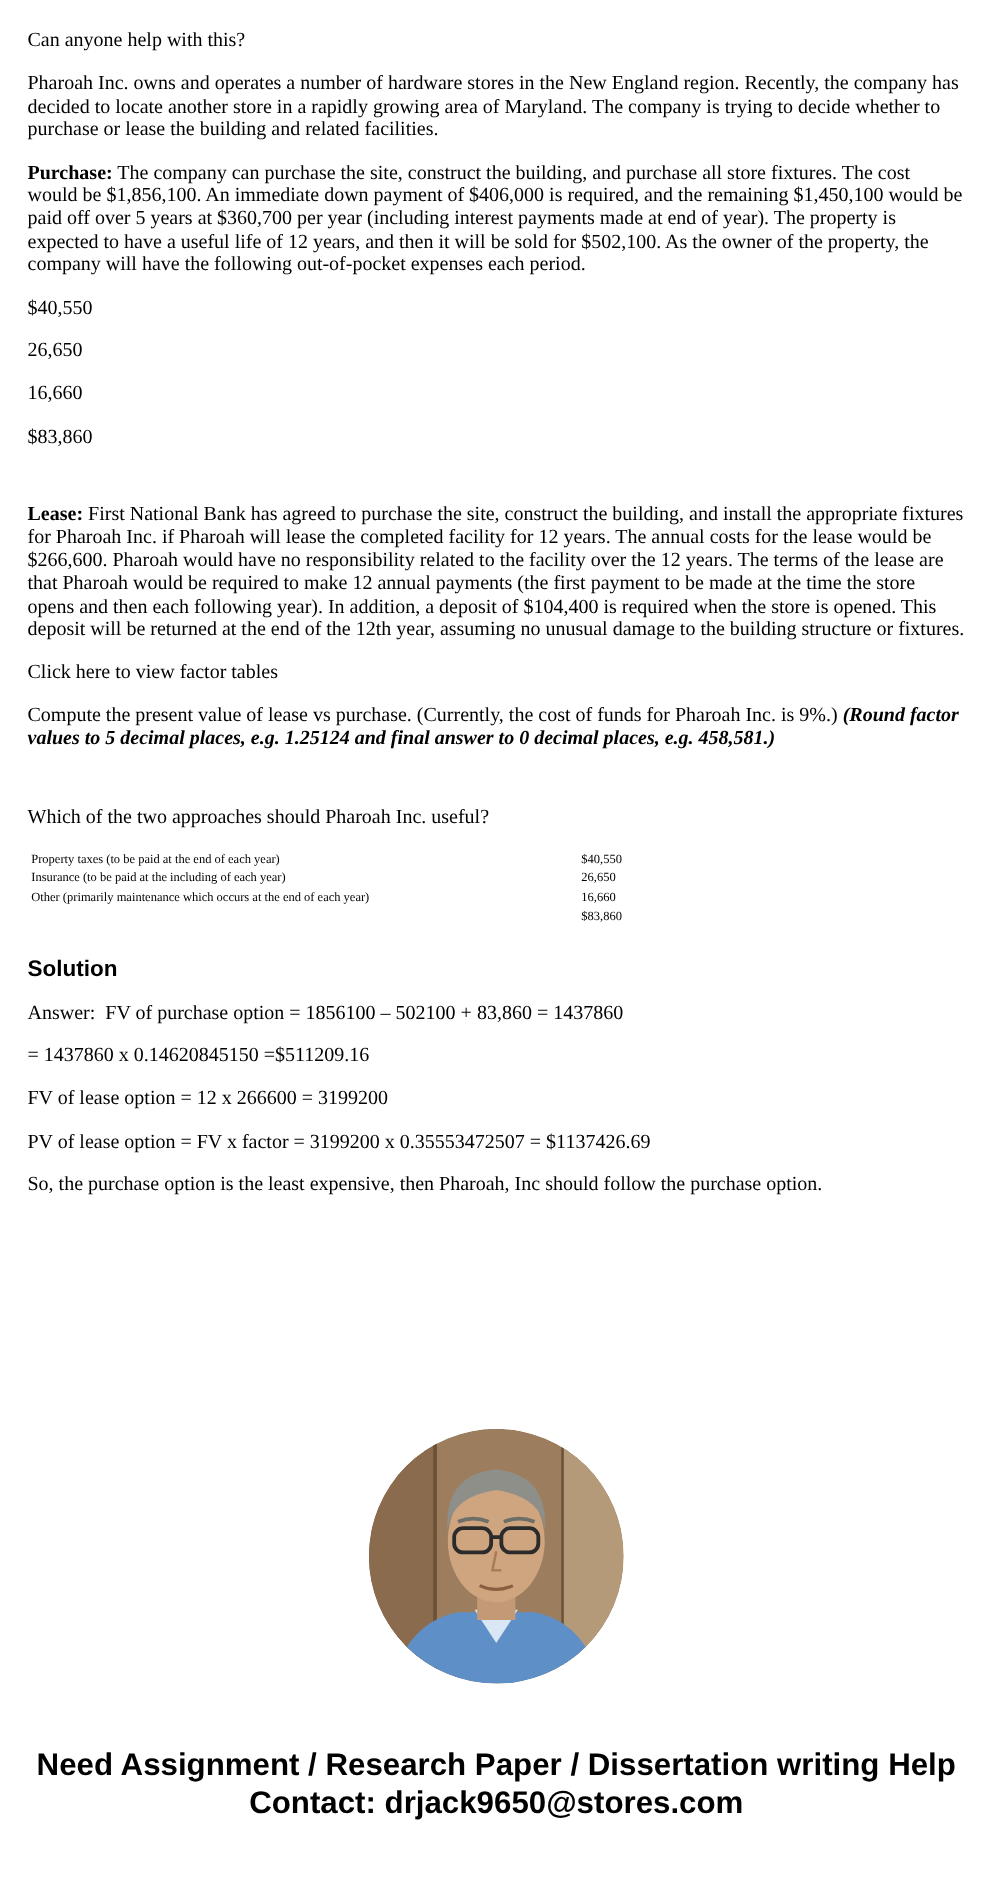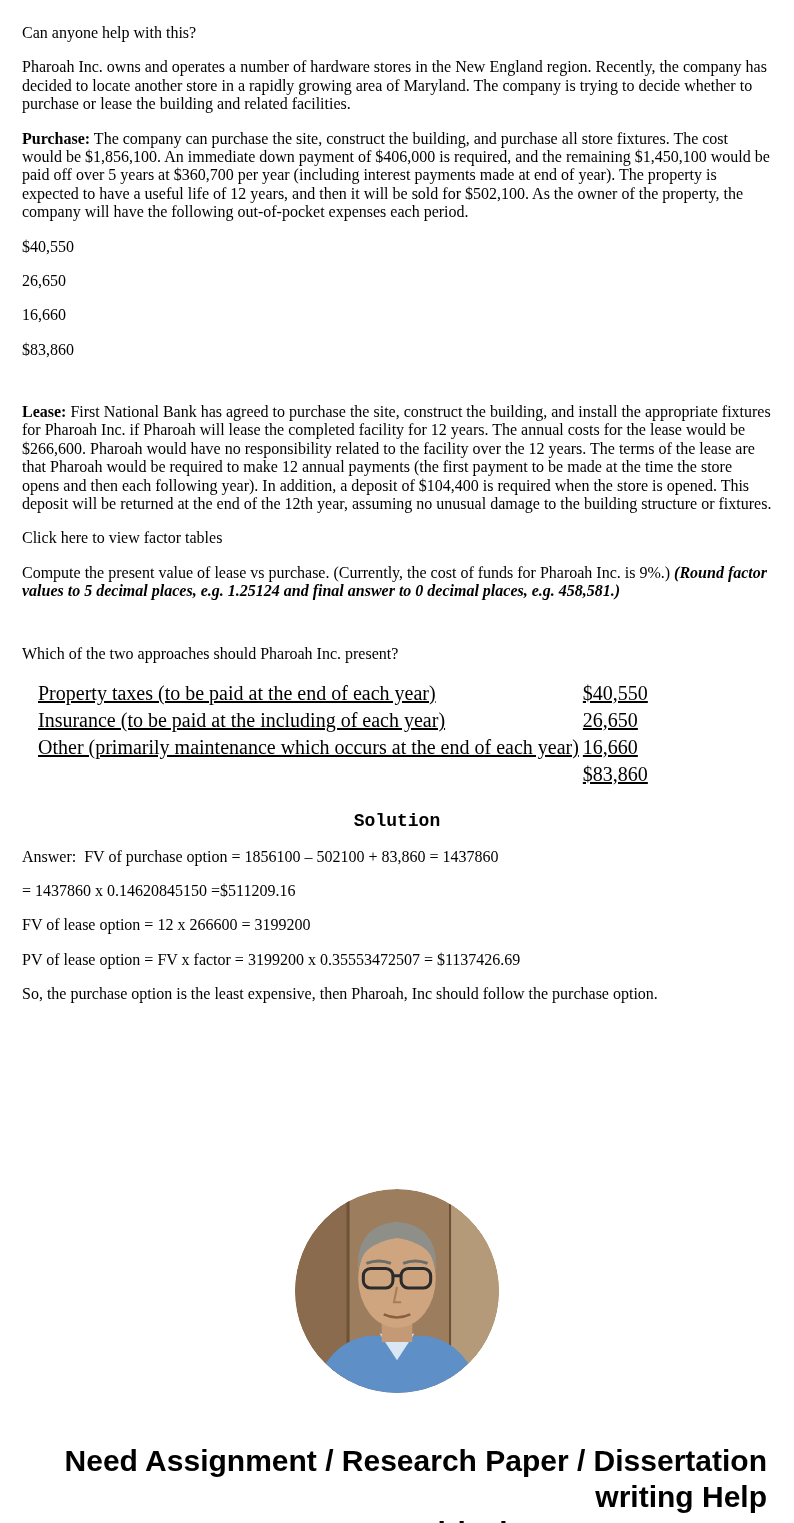--- a/index.html
+++ b/index.html
@@ -31,60 +31,58 @@
   b.lead {
     font-weight: bold;
   }
   .note-bi {
     font-weight: bold;
     font-style: italic;
   }
   table.expense-table {
     border-collapse: separate;
     border-spacing: 2px;
-    font-size: 20px;
-    margin: 16px 13px;
-    text-decoration: underline;
+    font-size: 10px;
+    margin: 16px 0;
   }
   table.expense-table td {
     padding: 1px;
     vertical-align: top;
     white-space: nowrap;
   }
   table.expense-table td.label-col {
     width: 436px;
   }
   h3.solution-heading {
     font-size: 18px;
     font-weight: bold;
     margin: 22px 0 16px 0;
-    font-family: Liberation Mono, monospace;
-    text-align: center;
+    font-family: Liberation Sans, sans-serif;
   }
   p.sol-line {
     white-space: pre-wrap;
   }
   .avatar-wrap {
     margin-top: 185px;
     display: flex;
     justify-content: center;
   }
   .avatar-circle {
     width: 204px;
     height: 204px;
     border-radius: 50%;
     overflow: hidden;
     display: block;
   }
   .footer {
     margin-top: 50px;
-    text-align: right;
+    text-align: center;
     font-family: "Liberation Sans", sans-serif;
     font-weight: bold;
-    font-size: 30px;
+    font-size: 25px;
     line-height: 1.2;
     color: #000000;
   }
   .footer .footer-line1 {
     display: block;
     max-width: 740px;
     margin: 0 auto;
   }
   .footer .footer-line2 {
     display: block;
@@ -106,21 +104,21 @@
   <p>26,650</p>
   <p>16,660</p>
   <p>$83,860</p>
 
   <p class="gap-before"><b class="lead">Lease:</b> <span>First National Bank has agreed to purchase the site, construct the building, and install the appropriate fixtures for Pharoah Inc. if Pharoah will lease the completed facility for 12 years. The annual costs for the lease would be $266,600. Pharoah would have no responsibility related to the facility over the 12 years. The terms of the lease are that Pharoah would be required to make 12 annual payments (the first payment to be made at the time the store opens and then each following year). In addition, a deposit of $104,400 is required when the store is opened. This deposit will be returned at the end of the 12th year, assuming no unusual damage to the building structure or fixtures.</span></p>
 
   <p>Click here to view factor tables</p>
 
   <p><span>Compute the present value of lease vs purchase. (Currently, the cost of funds for Pharoah Inc. is 9%.) </span><span class="note-bi">(Round factor values to 5 decimal places, e.g. 1.25124 and final answer to 0 decimal places, e.g. 458,581.)</span></p>
 
-  <p class="gap-before">Which of the two approaches should Pharoah Inc. present?</p>
+  <p class="gap-before">Which of the two approaches should Pharoah Inc. useful?</p>
 
   <table class="expense-table">
     <tbody>
       <tr>
         <td class="label-col">Property taxes (to be paid at the end of each year)</td>
         <td class="value-col">$40,550</td>
       </tr>
       <tr>
         <td class="label-col">Insurance (to be paid at the including of each year)</td>
         <td class="value-col">26,650</td>

